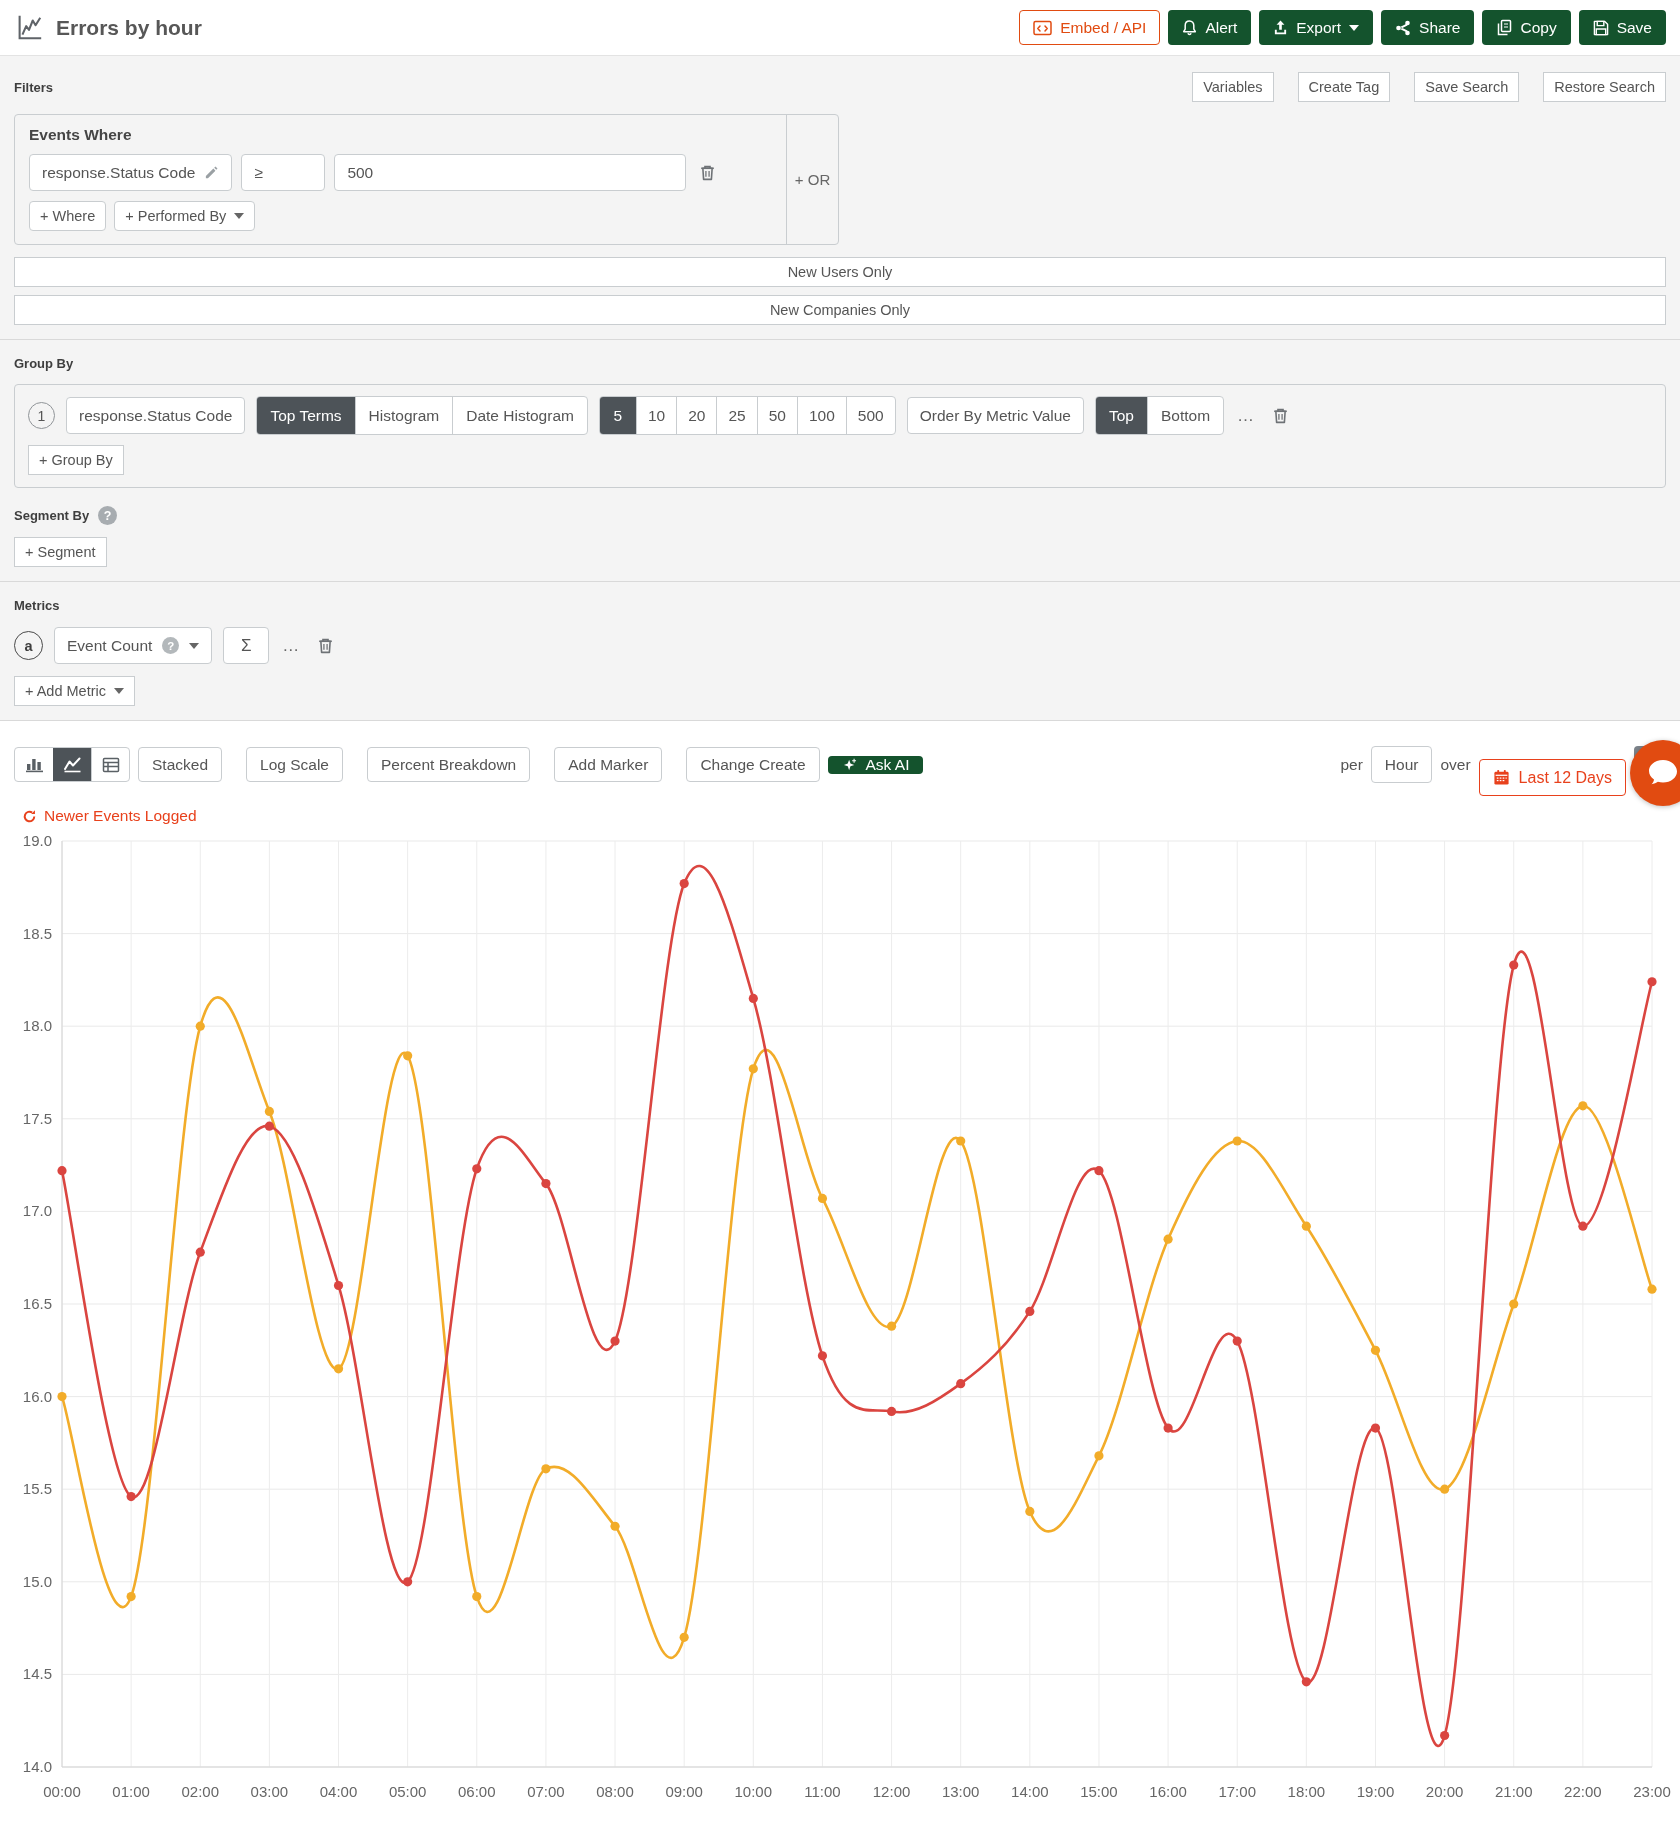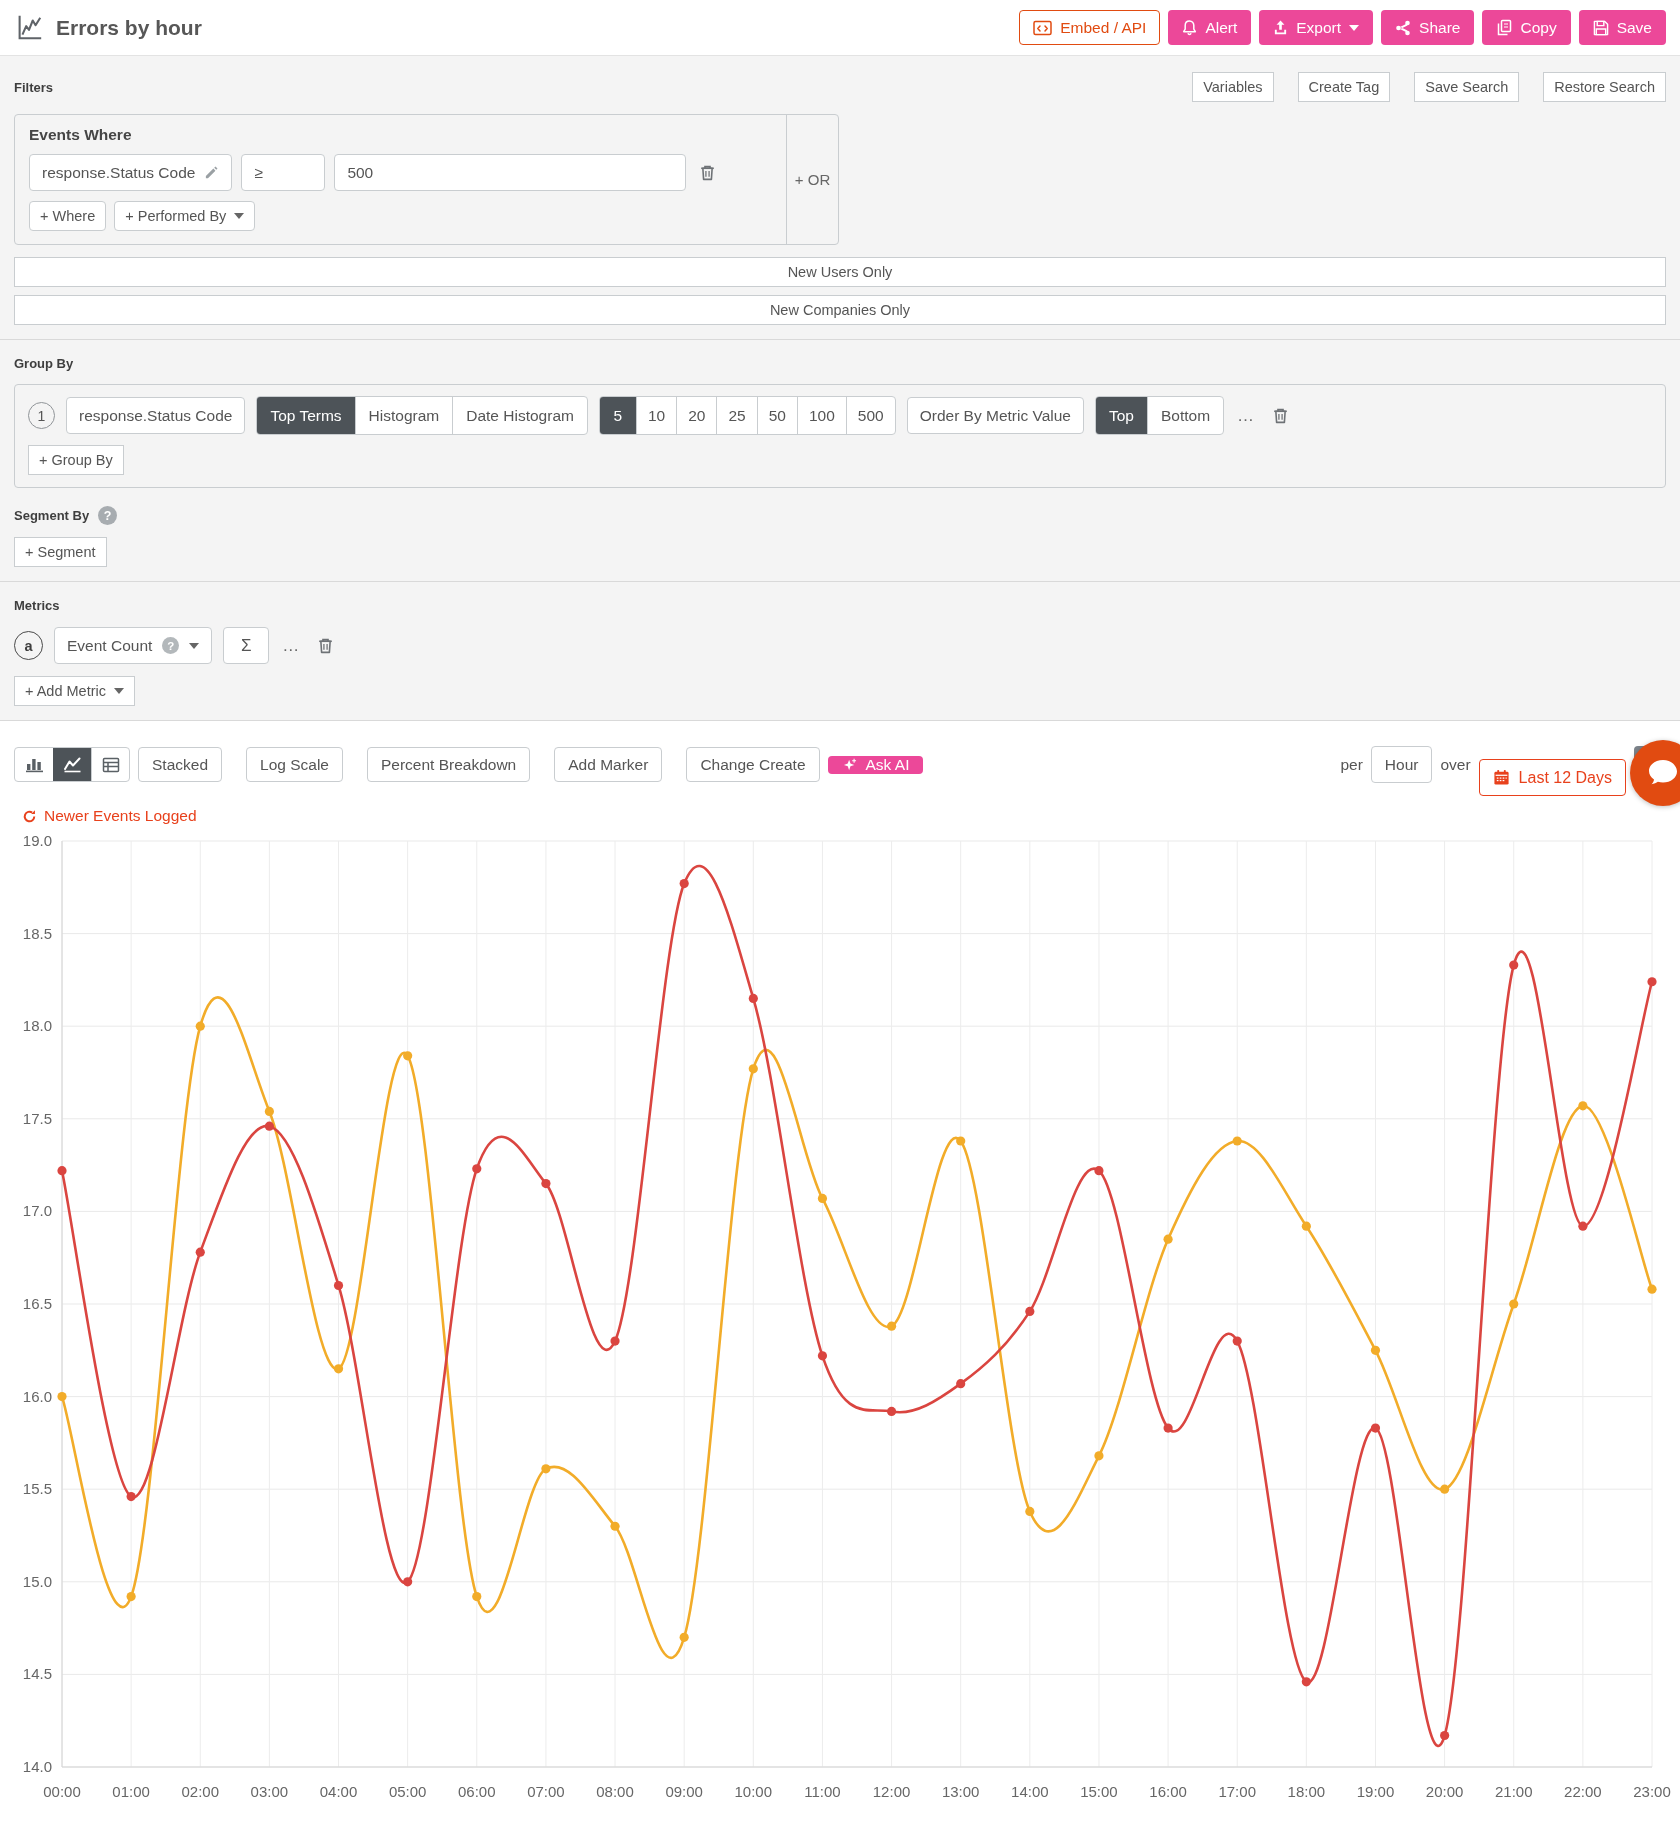--- a/index.html
+++ b/index.html
@@ -10,21 +10,21 @@
   }
   
   .topbar { height:56px; display:flex; align-items:center; padding:0 14px; gap:12px;
             background:#fff; border-bottom:1px solid #e3e3e3; }
   .page-title { font-size:21px; font-weight:600; color:#575757; }
   .top-actions { margin-left:auto; display:flex; gap:8px; align-items:flex-start; }
   .btn { display:inline-flex; align-items:center; gap:8px; height:35px; padding:0 13px;
          border-radius:4px; font-size:15.5px; cursor:pointer; border:1px solid transparent;
          background:#fff; white-space:nowrap; user-select:none; }
   .btn-outline-orange { border-color:#e14b11; color:#e14b11; }
-  .btn-solid-orange { background:#ec4899; color:#fff; }
+  .btn-solid-orange { background:#14532d; color:#fff; }
   .btn-plain { border-color:#c9cdd0; color:#555; }
   .btn-sm { height:30px; padding:0 10px; font-size:14.5px; border:1px solid #c9cdd0; color:#555; background:#fff; }
   .caret-down { width:0; height:0; border-left:5px solid transparent; border-right:5px solid transparent;
                 border-top:6px solid currentColor; display:inline-block; }
   
   .panel { background:#f4f4f4; }
   .section { padding:12px 14px 14px; border-bottom:1px solid #d9d9d9; }
   .sec-head { display:flex; align-items:center; margin:4px 0 12px; }
   .sec-title { font-size:13px; font-weight:700; color:#3e3e3e; }
   .spacer { flex:1; }

